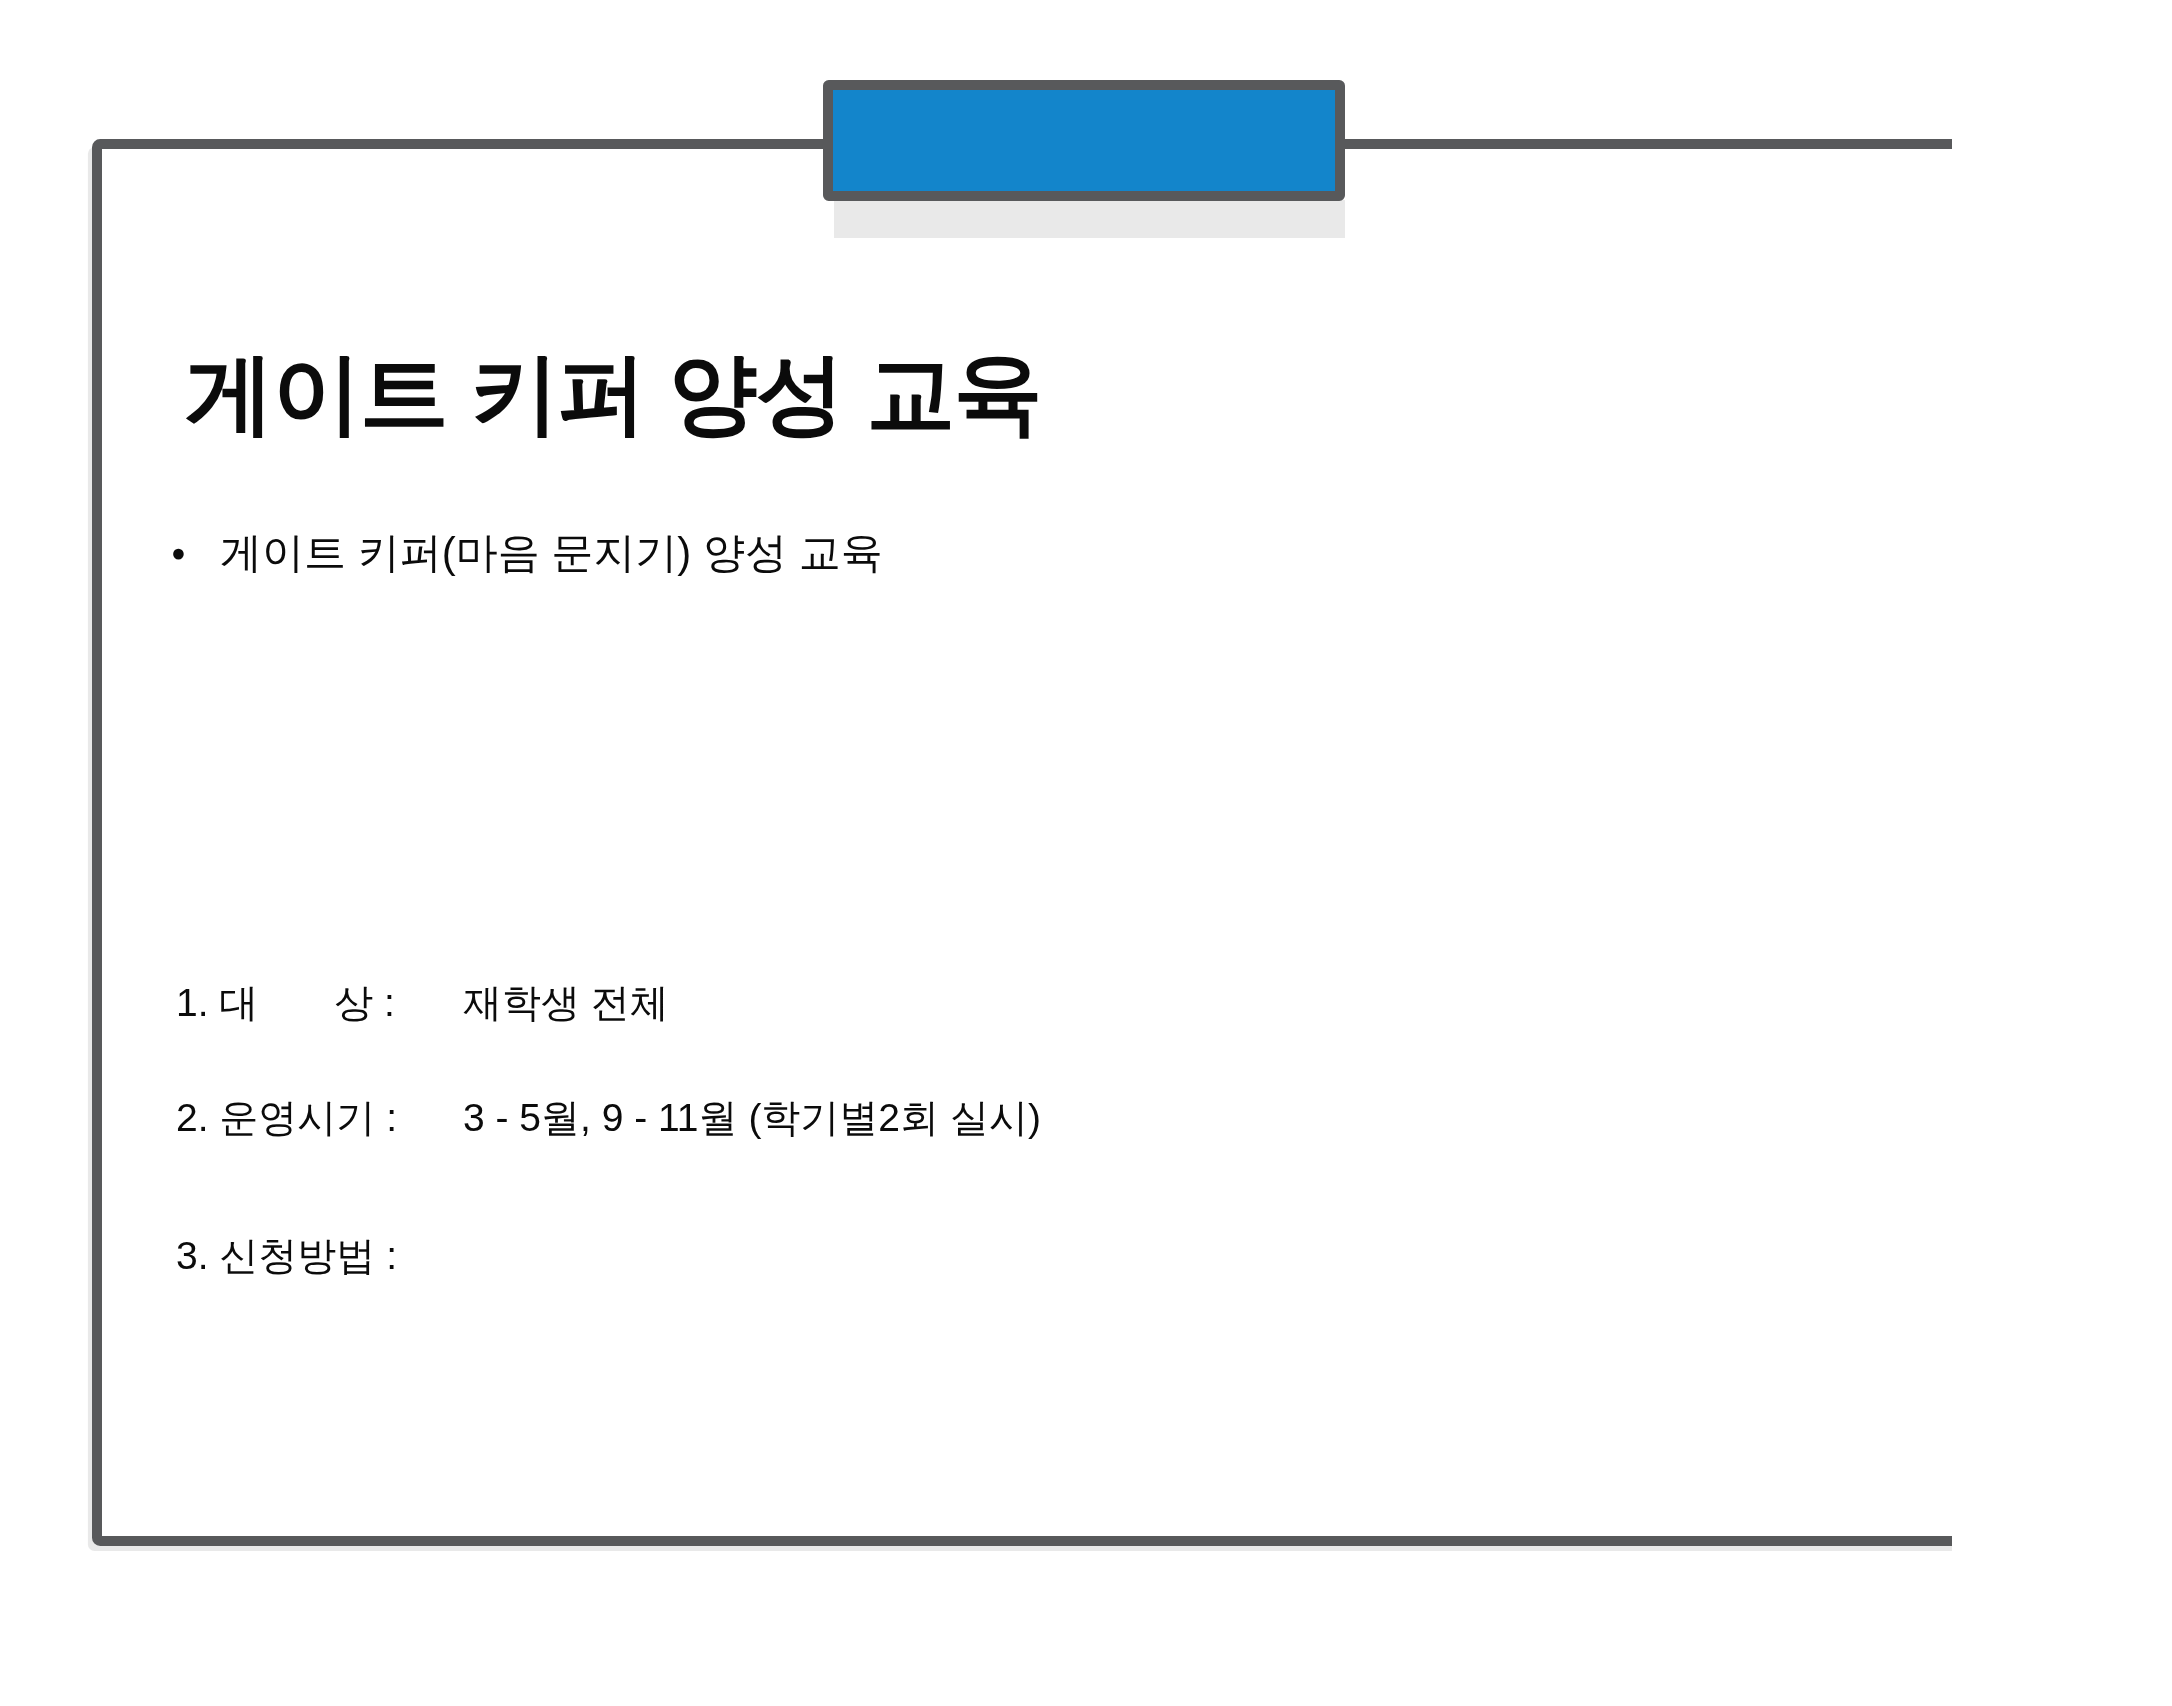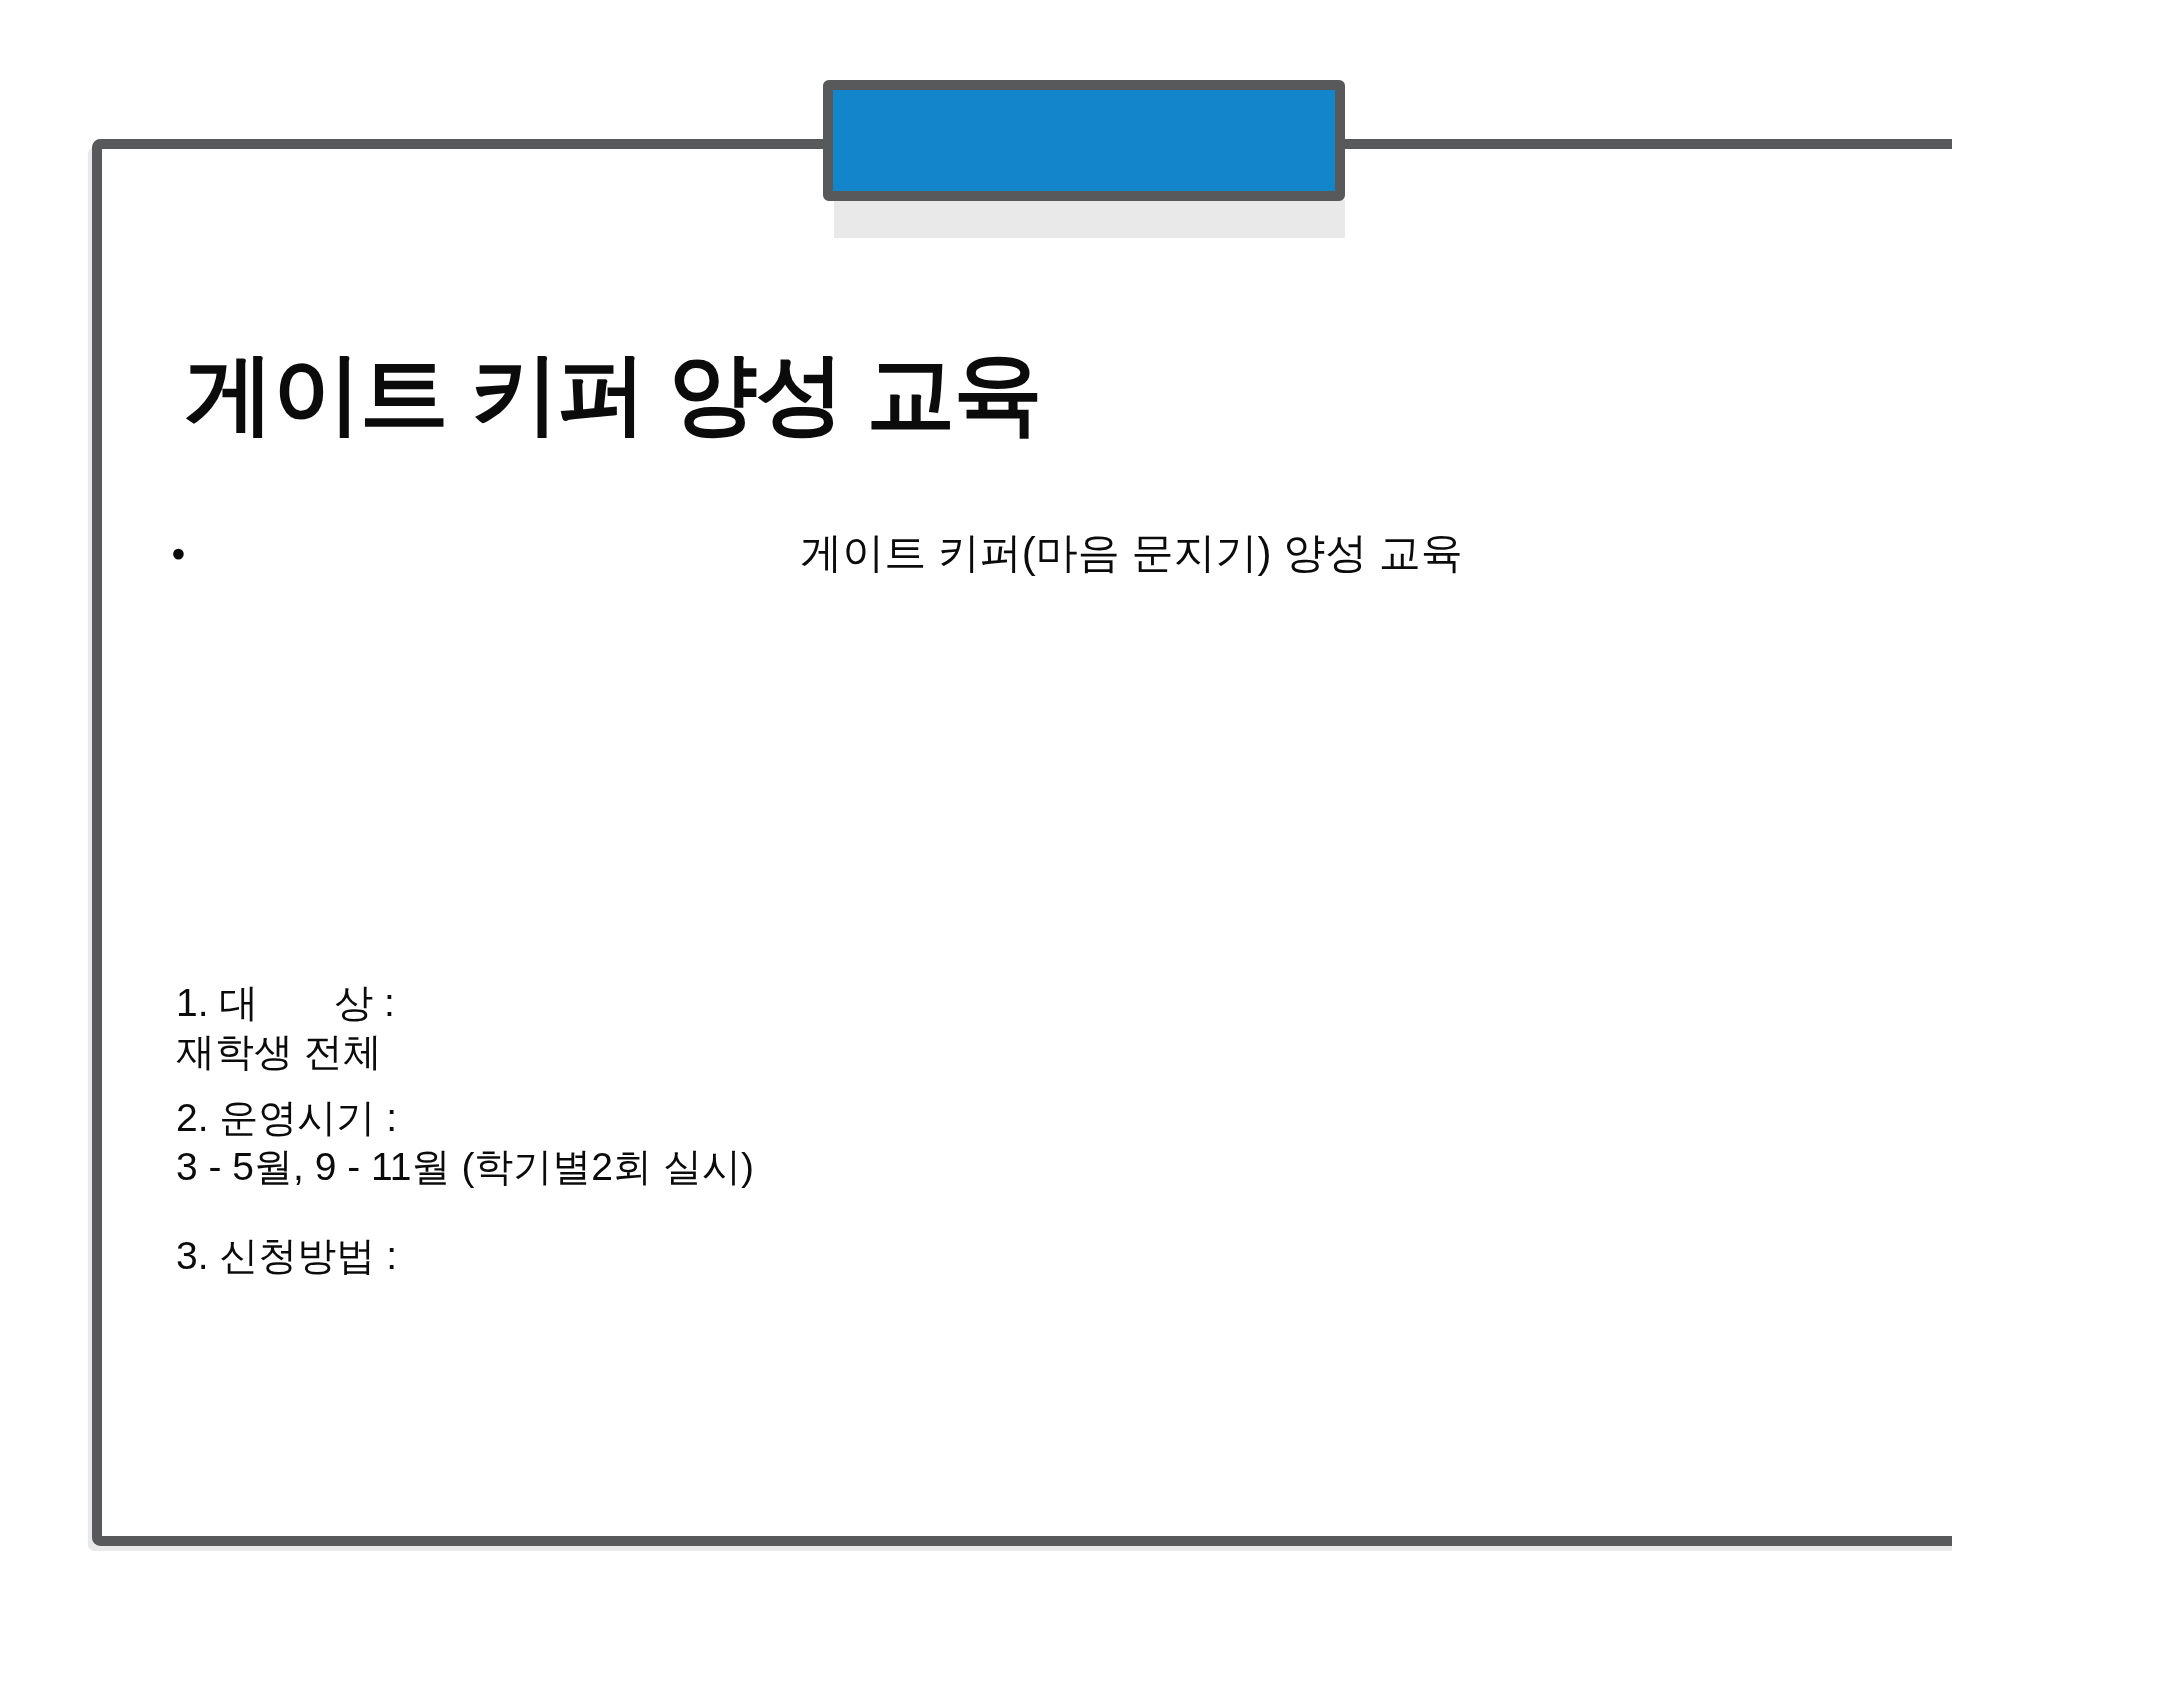--- a/index.html
+++ b/index.html
@@ -89,34 +89,33 @@
     font-weight: 500;
     color: #0b0b0b;
     word-break: keep-all;
   }
   .bullet-line1 {
     text-align: justify;
     text-align-last: justify;
     text-justify: inter-word;
   }
   .bullet-line2 {
-    text-align: center;
+    text-align: left;
   }
   .info-row {
     position: absolute;
     left: 176px;
     display: flex;
     align-items: baseline;
     font-size: 39px;
     line-height: 49px;
     font-weight: 500;
     color: #0b0b0b;
     white-space: pre;
     z-index: 4;
-    flex-direction: column;
   }
   .info-label {
     display: inline-block;
     min-width: 287px;
   }
   .info-value {
     display: inline-block;
   }
   .row-1 { top: 978px; }
   .row-2 { top: 1093px; }

